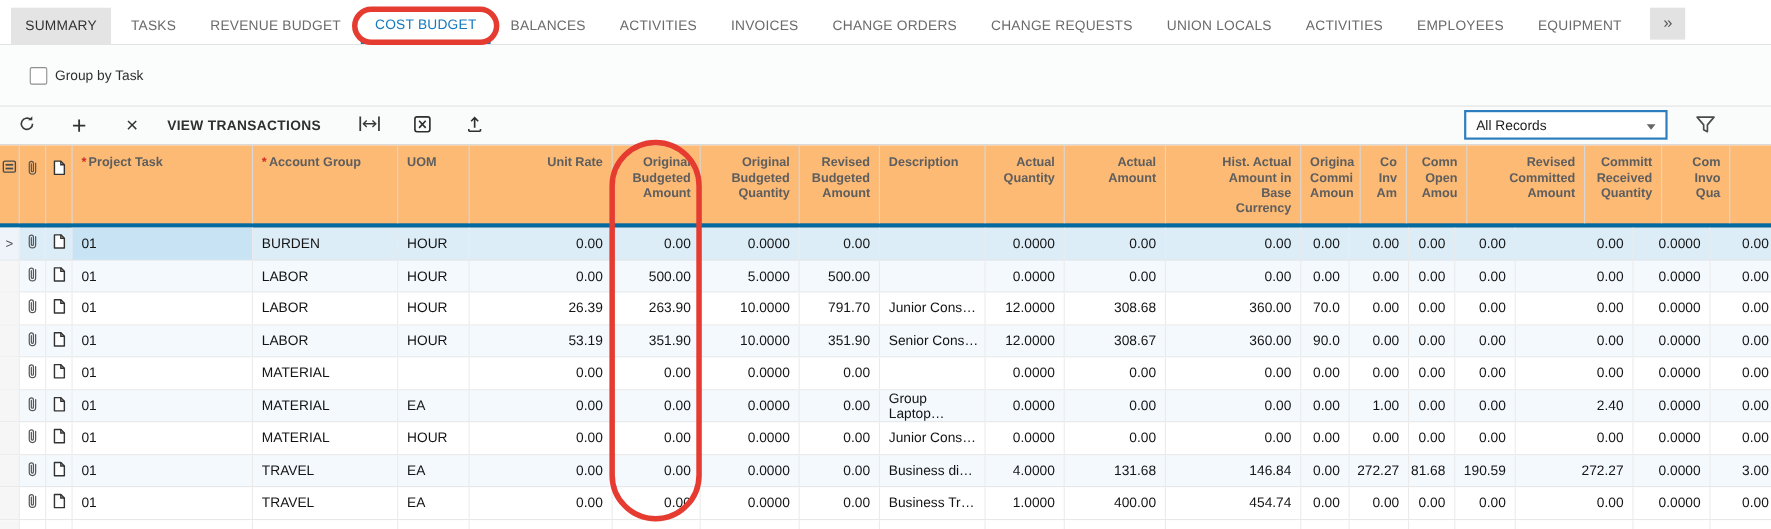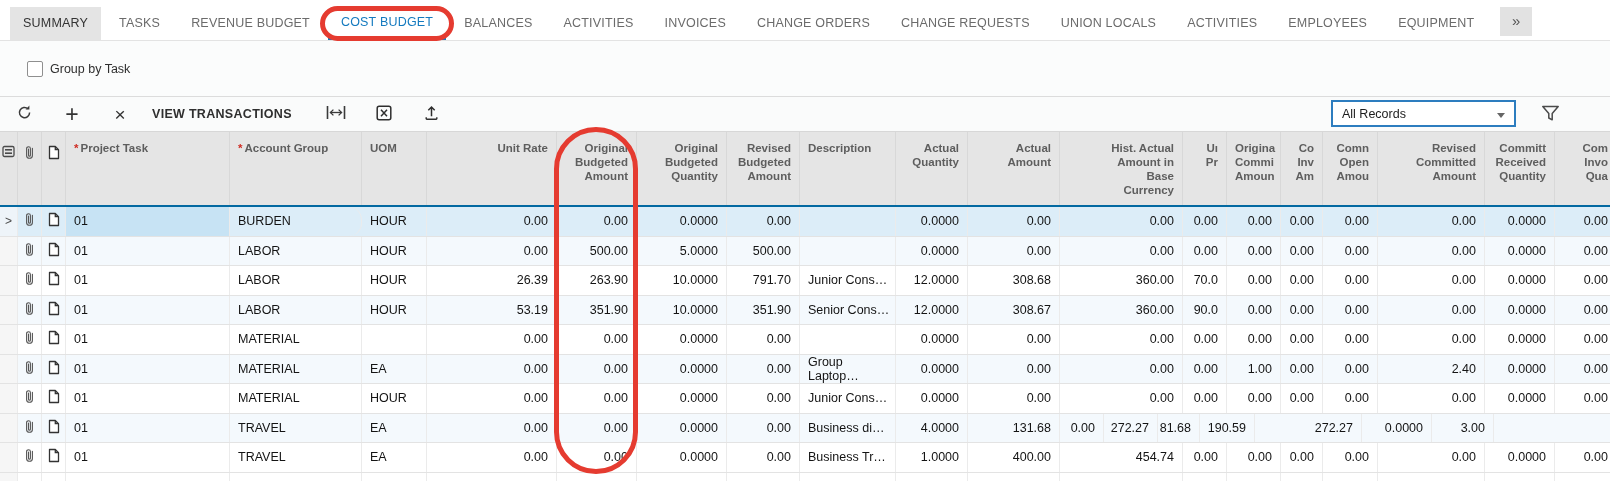--- a/index.html
+++ b/index.html
@@ -40,21 +40,21 @@
   .records-dd .val { font-size:12.5px; color:#1c1c1c; padding-left:9px; }
   .caret { position:absolute; right:9px; top:11px; width:0; height:0;
            border-left:4px solid transparent; border-right:4px solid transparent;
            border-top:5px solid #666; }
   .funnel-btn { position:absolute; left:1541px; top:8px; }
 
   
   .grid { position:absolute; left:0; top:131px; width:1610px; height:350px;
           overflow:hidden; border-top:1px solid #d7d7d7; box-sizing:border-box;
           display:flex; flex-direction:column; background:#fff; }
-  .ghead { display:flex; height:75px; background:#e5e5e5; border-bottom:2px solid #0369a1;
+  .ghead { display:flex; height:75px; background:#fdba74; border-bottom:4px solid #0369a1;
            box-sizing:border-box; flex:none; }
   .hcell { border-right:1px solid #d8d8d8; box-sizing:border-box; padding:9px 8px 0 8px;
            font-size:11.5px; font-weight:bold; color:#5e5e5e; line-height:14px;
            white-space:pre-line; overflow:hidden; flex:none; }
   .hcell.right { text-align:right; }
   .hcell.iconcol { display:flex; justify-content:center; padding:13px 0 0 0; }
   .req { color:#cf2b22; margin-right:2px; }
 
   .grow { display:flex; height:29.5px; border-bottom:1px solid #e3e3e3;
           box-sizing:border-box; background:#fff; flex:none; }
@@ -182,22 +182,20 @@
         <div class="hcell right" style="width: 80px;"><span>Original Budgeted Amount</span></div>
         <div class="hcell right" style="width: 90px;"><span>Original Budgeted Quantity</span></div>
         <div class="hcell right" style="width: 73px;"><span>Revised Budgeted Amount</span></div>
         <div class="hcell left" style="width: 96px;"><span>Description</span></div>
         <div class="hcell right" style="width: 72px;"><span>Actual Quantity</span></div>
         <div class="hcell right" style="width: 92px;"><span>Actual Amount</span></div>
         <div class="hcell right" style="width: 123px;"><span>Hist. Actual
 Amount in
 Base
 Currency</span></div>
-        <div class="hcell right" style="width: 44px;"><span>Uı
-Pr</span></div>
         <div class="hcell right" style="width: 54px;"><span>Origina
 Commi
 Amoun</span></div>
         <div class="hcell right" style="width: 42px;"><span>Co
 Inv
 Am</span></div>
         <div class="hcell right" style="width: 55px;"><span>Comn
 Open
 Amou</span></div>
         <div class="hcell right" style="width: 107px;"><span>Revised Committed Amount</span></div>
@@ -448,20 +446,21 @@
         <div class="dcell left" style="width: 164px;">01</div>
         <div class="dcell left" style="width: 132px;">TRAVEL</div>
         <div class="dcell left" style="width: 65px;">EA</div>
         <div class="dcell right" style="width: 130px;">0.00</div>
         <div class="dcell right" style="width: 80px;">0.00</div>
         <div class="dcell right" style="width: 90px;">0.0000</div>
         <div class="dcell right" style="width: 73px;">0.00</div>
         <div class="dcell left" style="width: 96px;">Business di…</div>
         <div class="dcell right" style="width: 72px;">4.0000</div>
         <div class="dcell right" style="width: 92px;">131.68</div>
+        <div class="dcell right" style="width: 123px;">146.84</div>
         <div class="dcell right" style="width: 44px;">0.00</div>
         <div class="dcell right" style="width: 54px;">272.27</div>
         <div class="dcell right" style="width: 42px;">81.68</div>
         <div class="dcell right" style="width: 55px;">190.59</div>
         <div class="dcell right" style="width: 107px;">272.27</div>
         <div class="dcell right" style="width: 70px;">0.0000</div>
         <div class="dcell right" style="width: 62px;">3.00</div>
       </div>
       <div class="grow">
         <div class="dcell center indicator" style="width: 18px;"></div>

